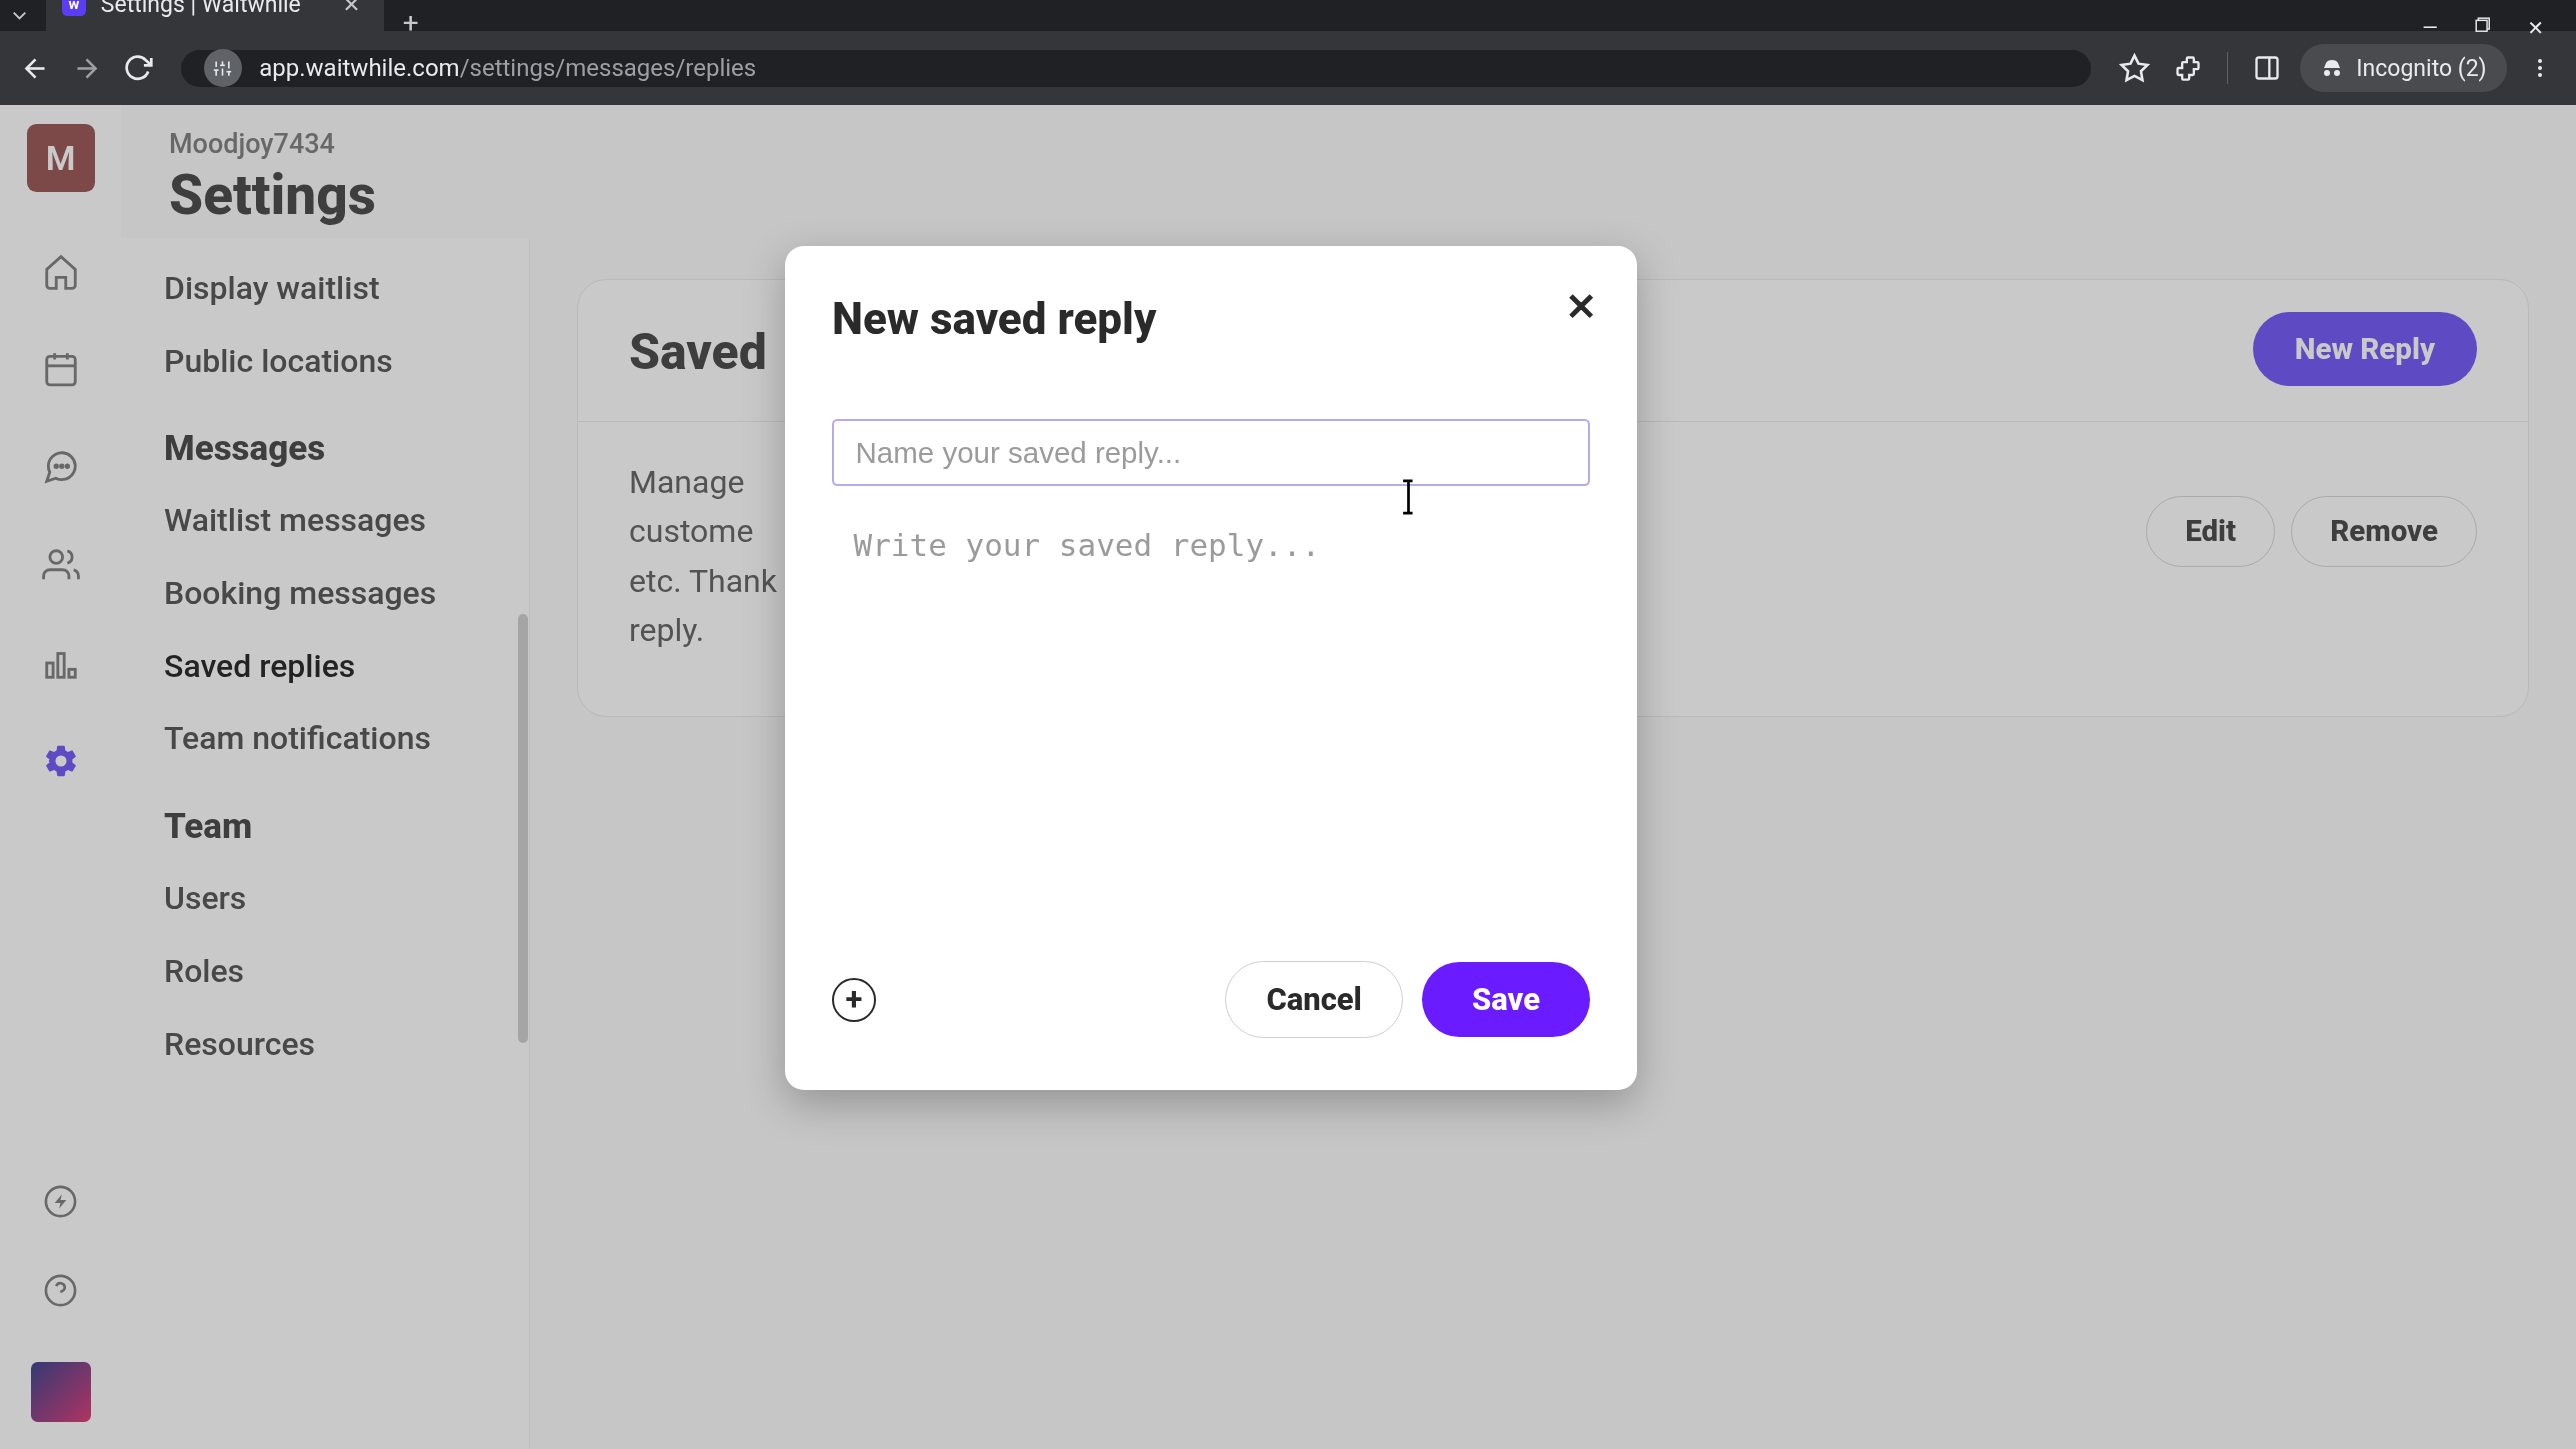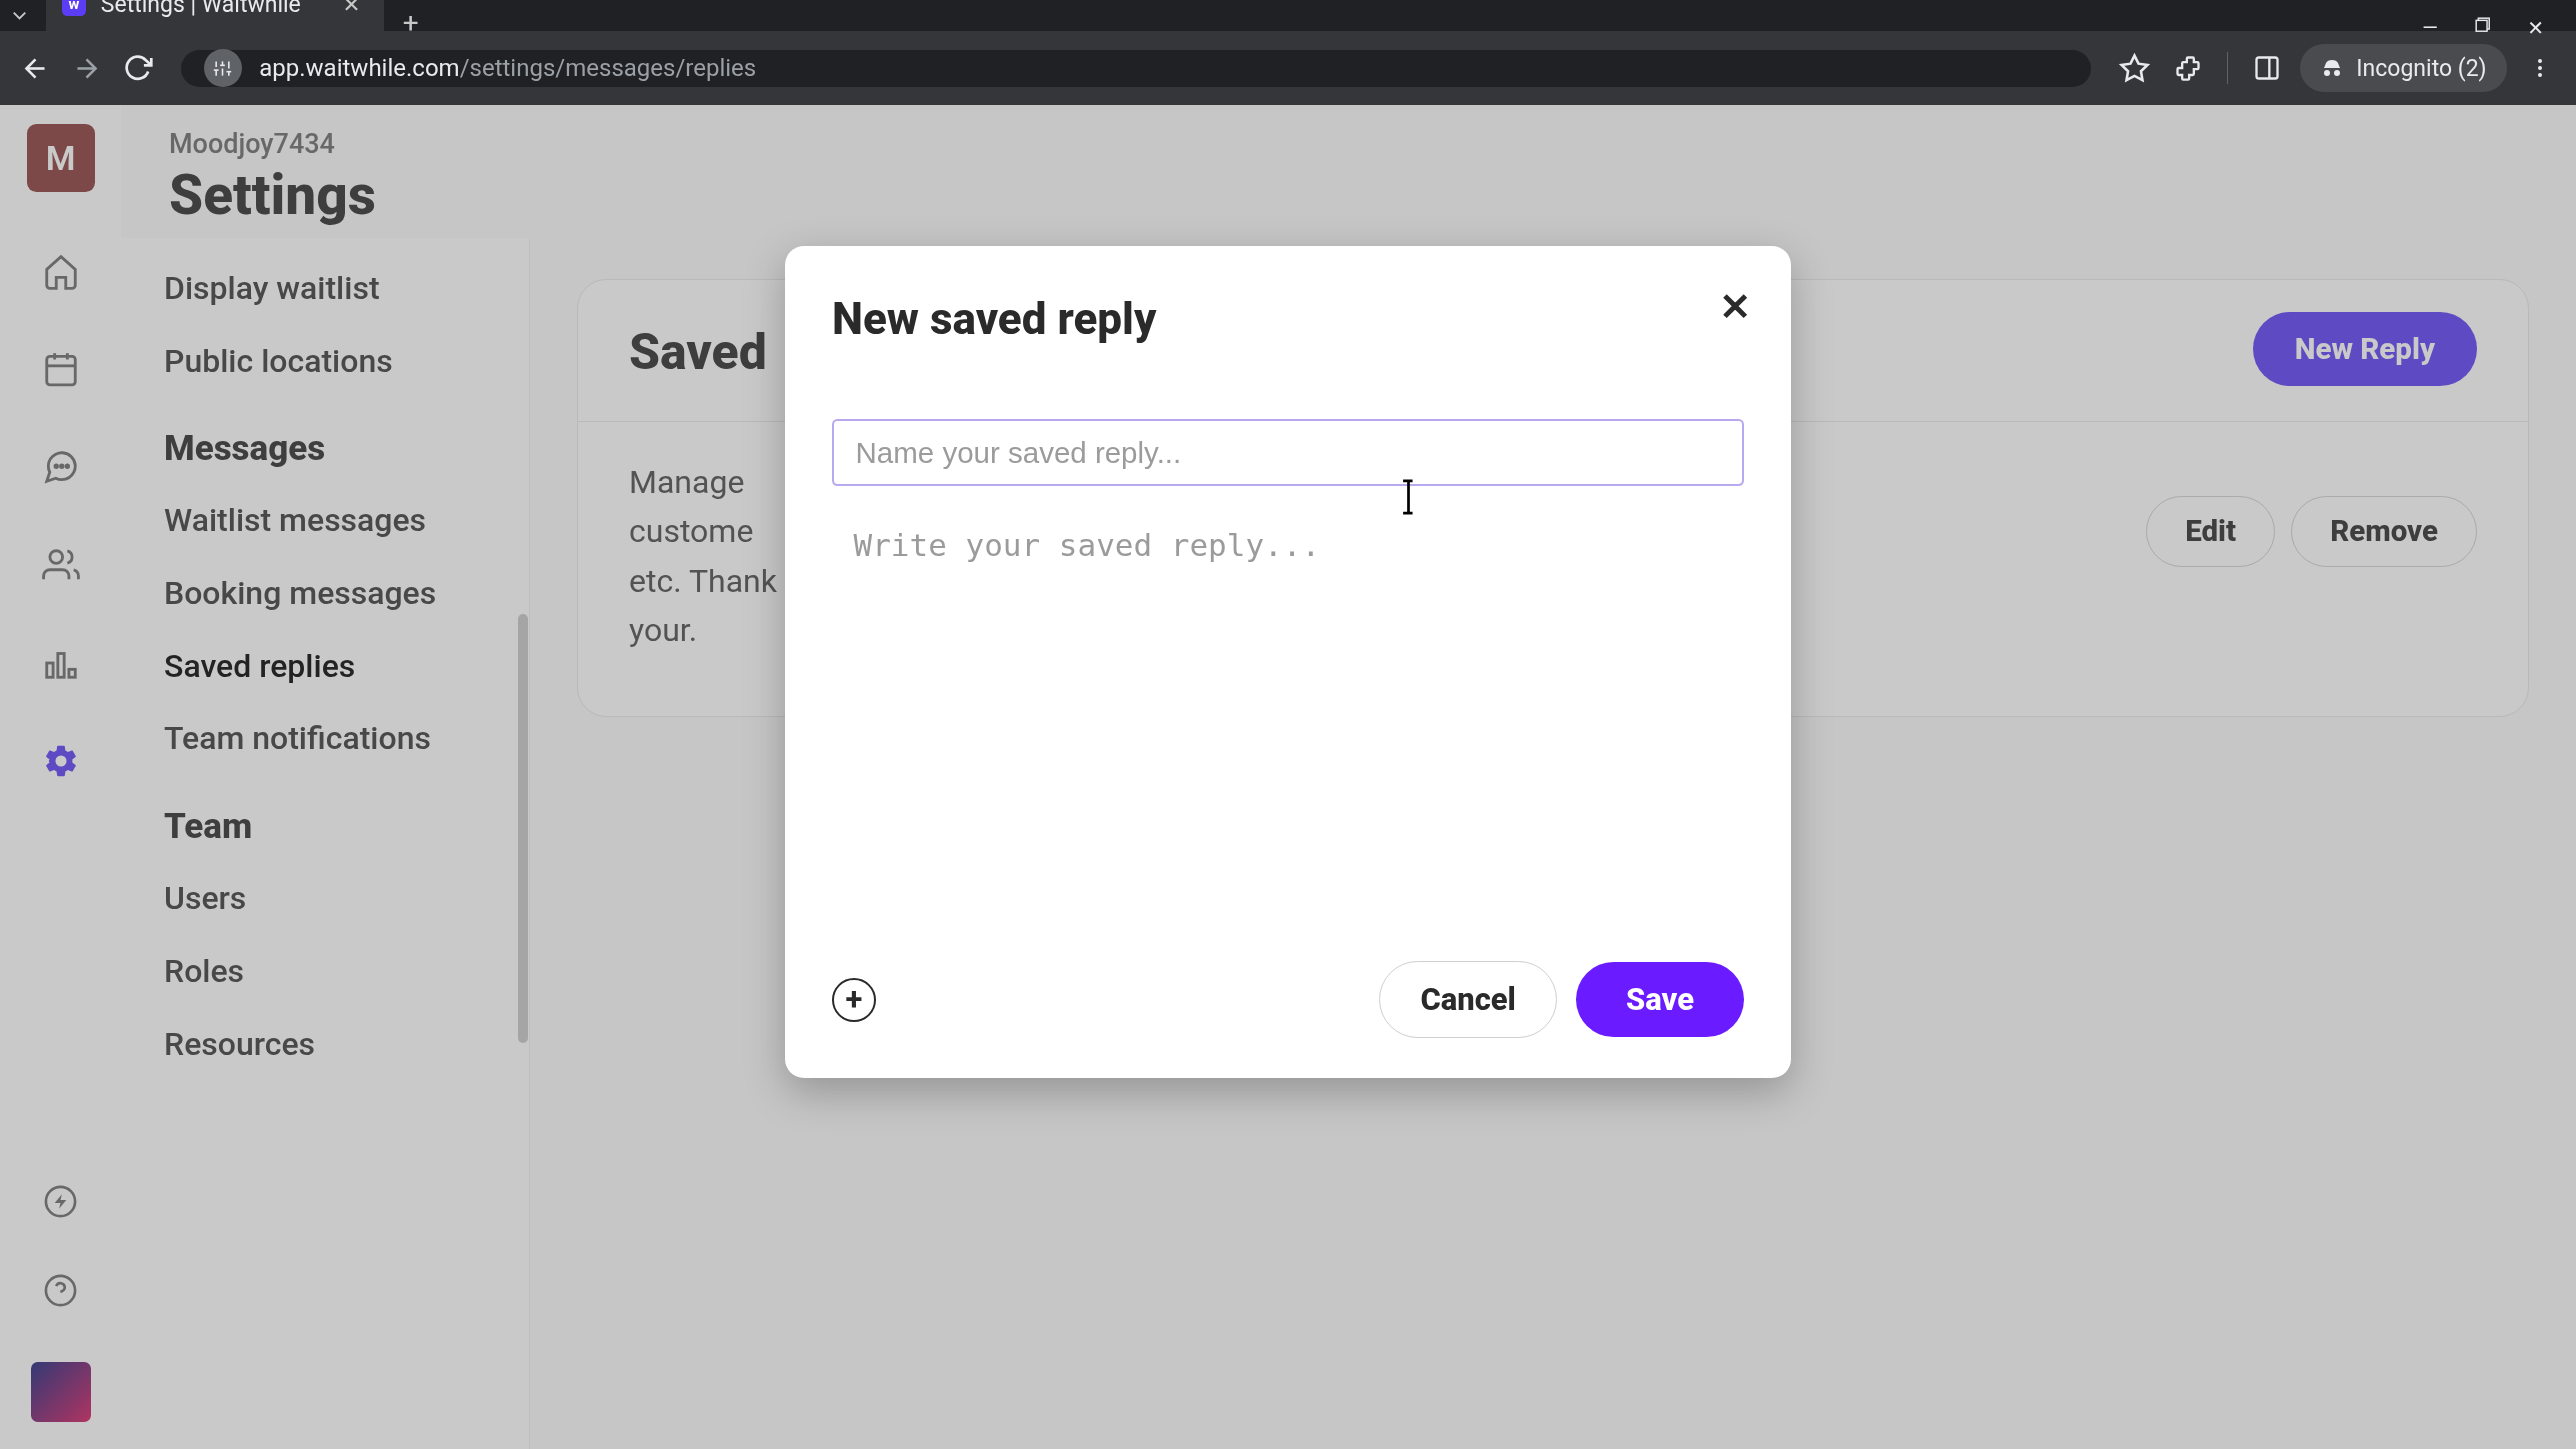--- a/index.html
+++ b/index.html
@@ -56,21 +56,21 @@
   .main { position:absolute; left:577px; top:174px; right:47px; }
   .card { background:#fff; border:0.7px solid #e6e6e6; border-radius:29.5px; padding:43px 51px 60px; position:relative; }
   .card-title { font-size:50px; font-weight:800; color:#2a2a2a; }
   .new-reply-btn { position:absolute; right:51px; top:32px; background:#5b3df5; color:#fff; border-radius:40px; padding:20px 42px; font-size:29.5px; font-weight:800; }
   .hr { height:0.7px; background:#e6e6e6; margin:40px -51px 36px; }
   .desc { color:#4a4a4a; font-size:32px; line-height:1.55; max-width:1154px; }
   .action-btns { position:absolute; right:51px; top:216px; display:flex; gap:16px; }
   .pill-btn { border:1.3px solid #cfcfcf; border-radius:40px; padding:17.4px 38px; font-size:29.5px; font-weight:800; color:#2a2a2a; background:#fff; }
 
   
-  .modal { position:absolute; z-index:100; left:785px; top:141px; width:1006px; background:#fff; border-radius:19px; padding:47px 47px 40px; box-shadow:0 13.4px 40px rgba(0,0,0,0.25);}
+  .modal { position:absolute; z-index:100; left:785px; top:141px; width:852px; background:#fff; border-radius:19px; padding:47px 47px 52px; box-shadow:0 13.4px 40px rgba(0,0,0,0.25);}
   .modal-title { font-size:44px; font-weight:800; color:#2a2a2a; }
   .modal-close { position:absolute; right:40px; top:39px; font-size:38px; font-weight:700; color:#2a2a2a; cursor:pointer; }
   .name-input { margin-top:74px; width:100%; height:67px; border:2px solid #b8a8f0; border-radius:5.4px; padding:0 21.5px; font-size:29.5px; color:#333; outline:none; }
   .name-input::placeholder { color:#9b9b9b; }
   .body-input { margin-top:36px; width:100%; height:416px; border:none; resize:none; padding:5.4px 21.5px; font-size:31px; color:#333; outline:none; }
   .body-input::placeholder { color:#9b9b9b; }
   .modal-footer { display:flex; align-items:center; margin-top:20px; }
   .add-attach { width:44px; height:44px; border:2.7px solid #2a2a2a; border-radius:50%; display:flex; align-items:center; justify-content:center; font-size:31px; font-weight:700; color:#2a2a2a; }
   .footer-spacer { flex:1; }
   .cancel-btn { border:1.3px solid #cfcfcf; border-radius:40px; padding:19px 40px; font-size:31px; font-weight:800; color:#2a2a2a; background:#fff; margin-right:19px;}
@@ -268,21 +268,21 @@
   <div class="main">
     <div class="card">
       <div class="card-title">Saved</div>
       <div class="new-reply-btn">New Reply</div>
       <div class="hr"></div>
       <div class="desc">
         <span>Manage</span><br>
         <span>custome</span>
         <span style="display:inline-block;width:1000px"></span>
         <span> etc. Thank</span><br>
-        <span>your.</span>
+        <span>reply.</span>
       </div>
       <div class="action-btns">
         <div class="pill-btn">Edit</div>
         <div class="pill-btn">Remove</div>
       </div>
     </div>
   </div>
 
   <div class="overlay"></div>
 

